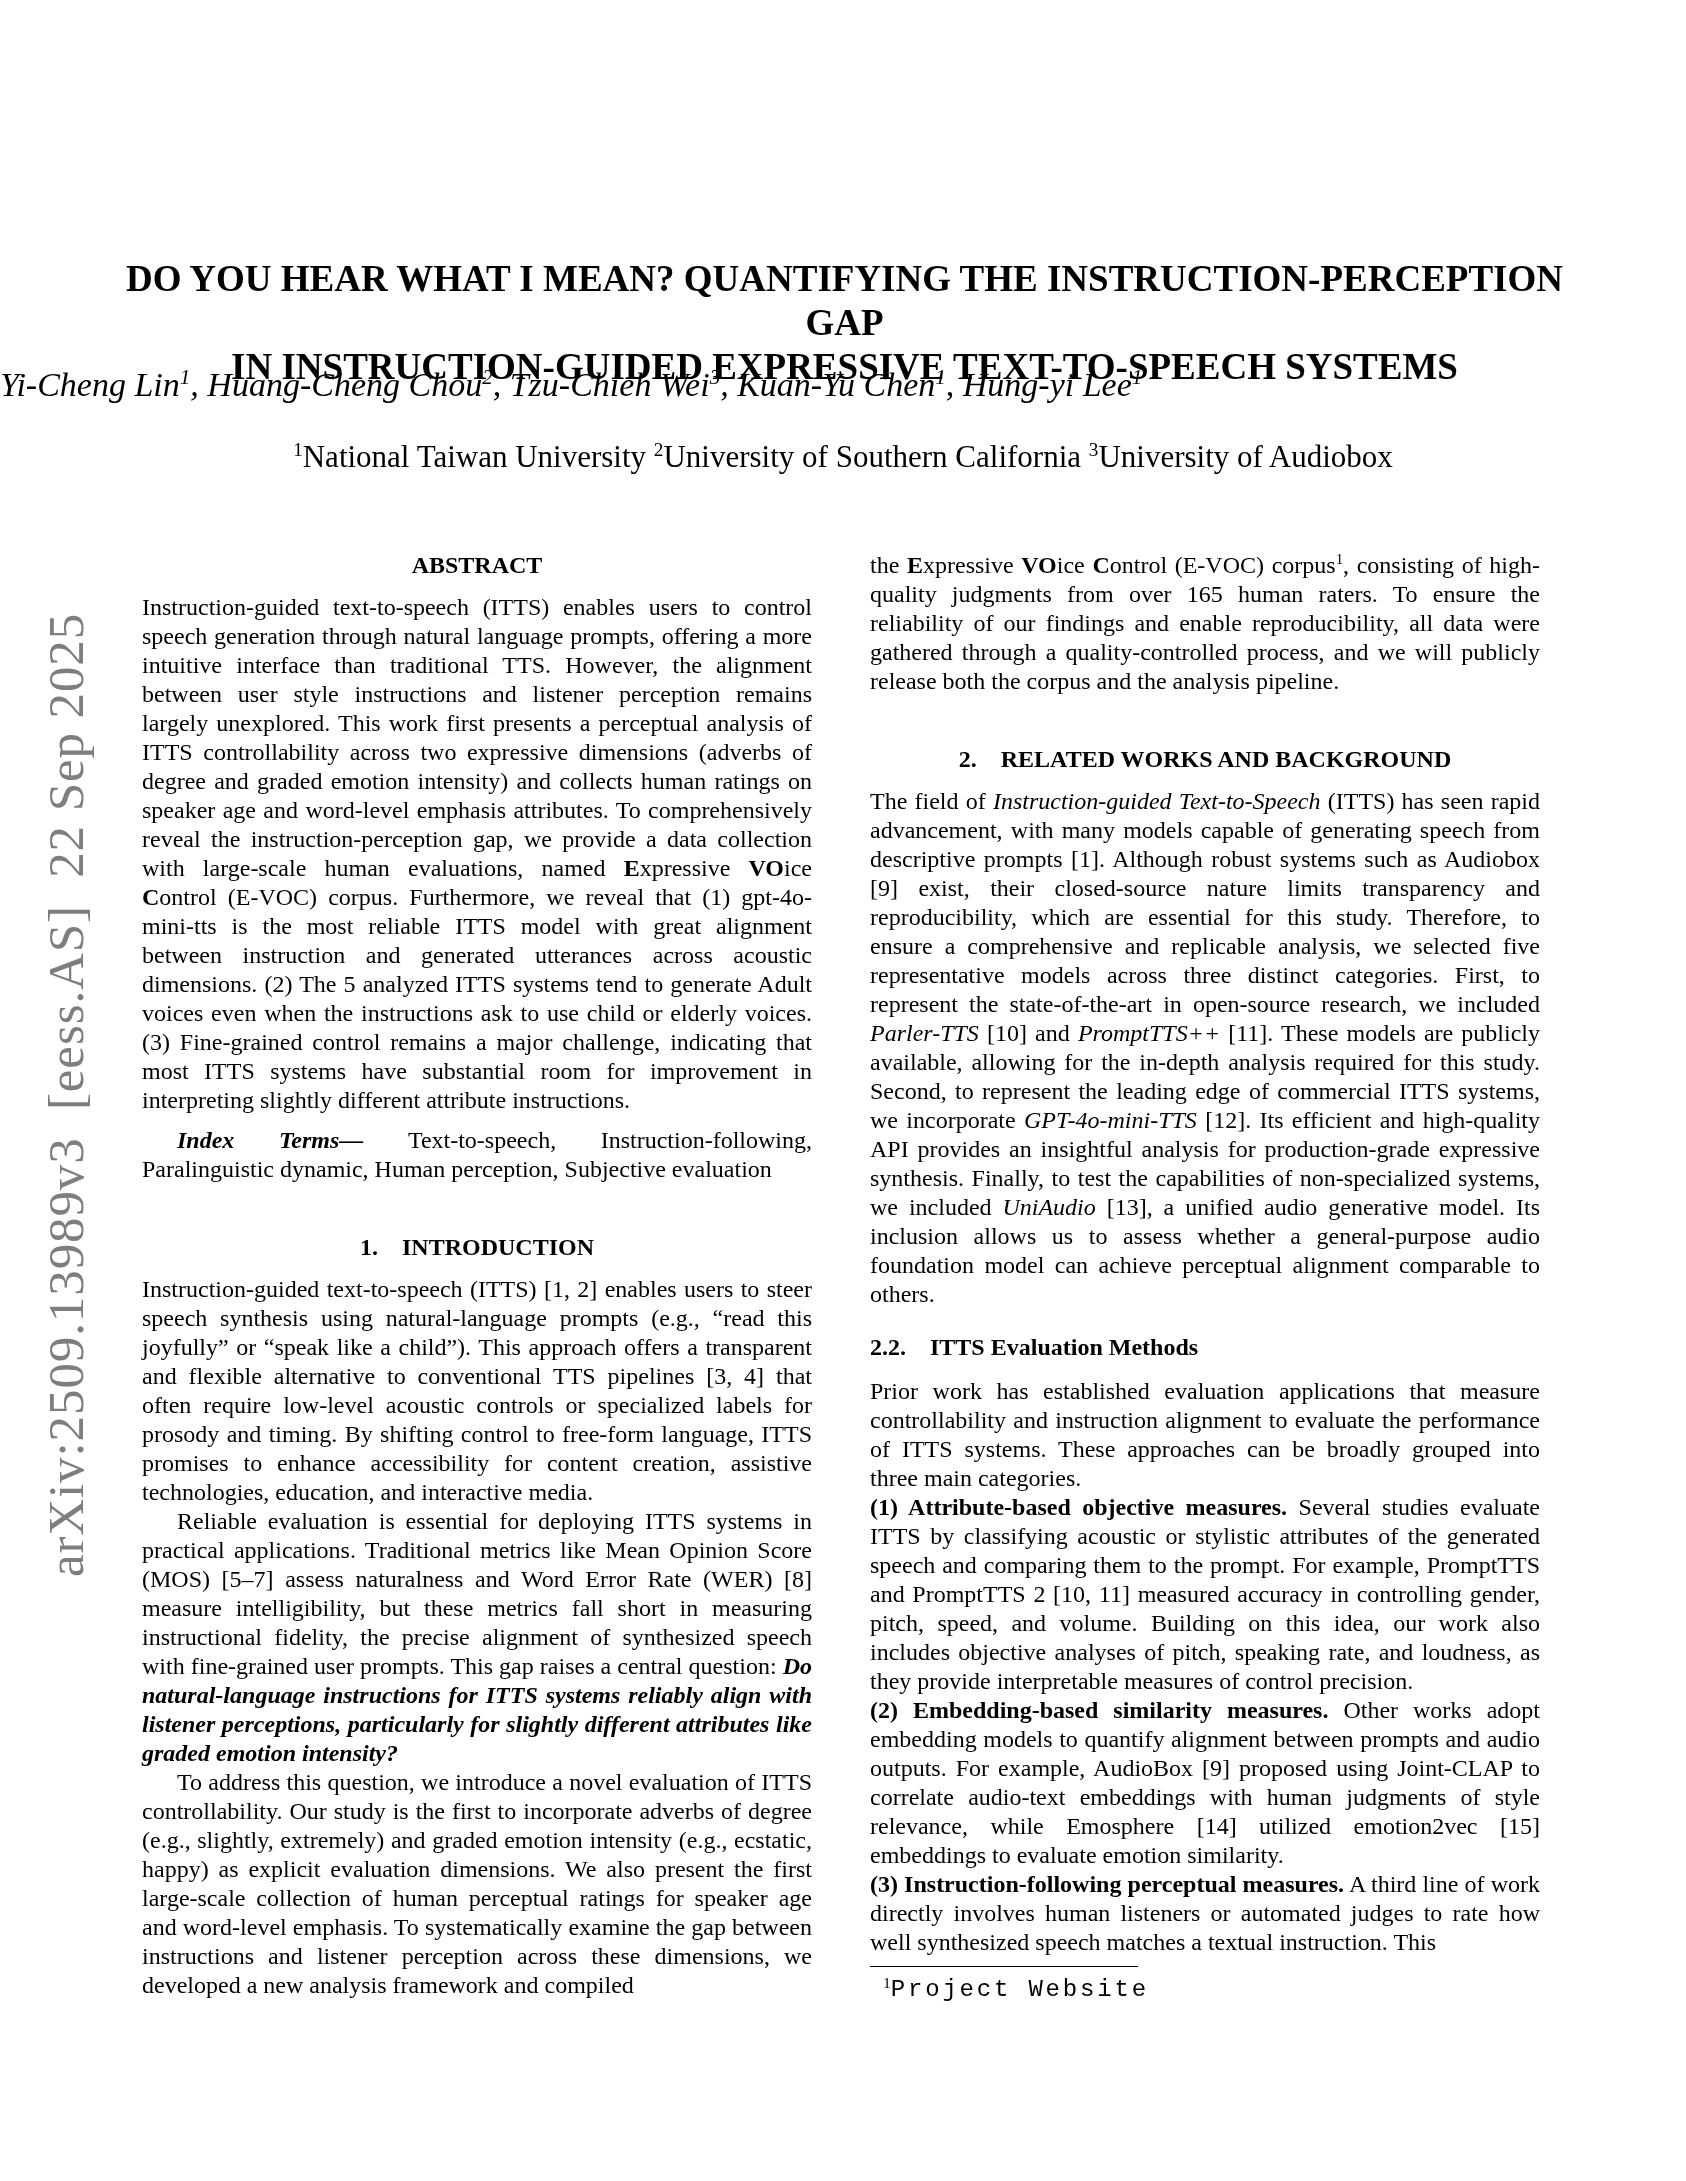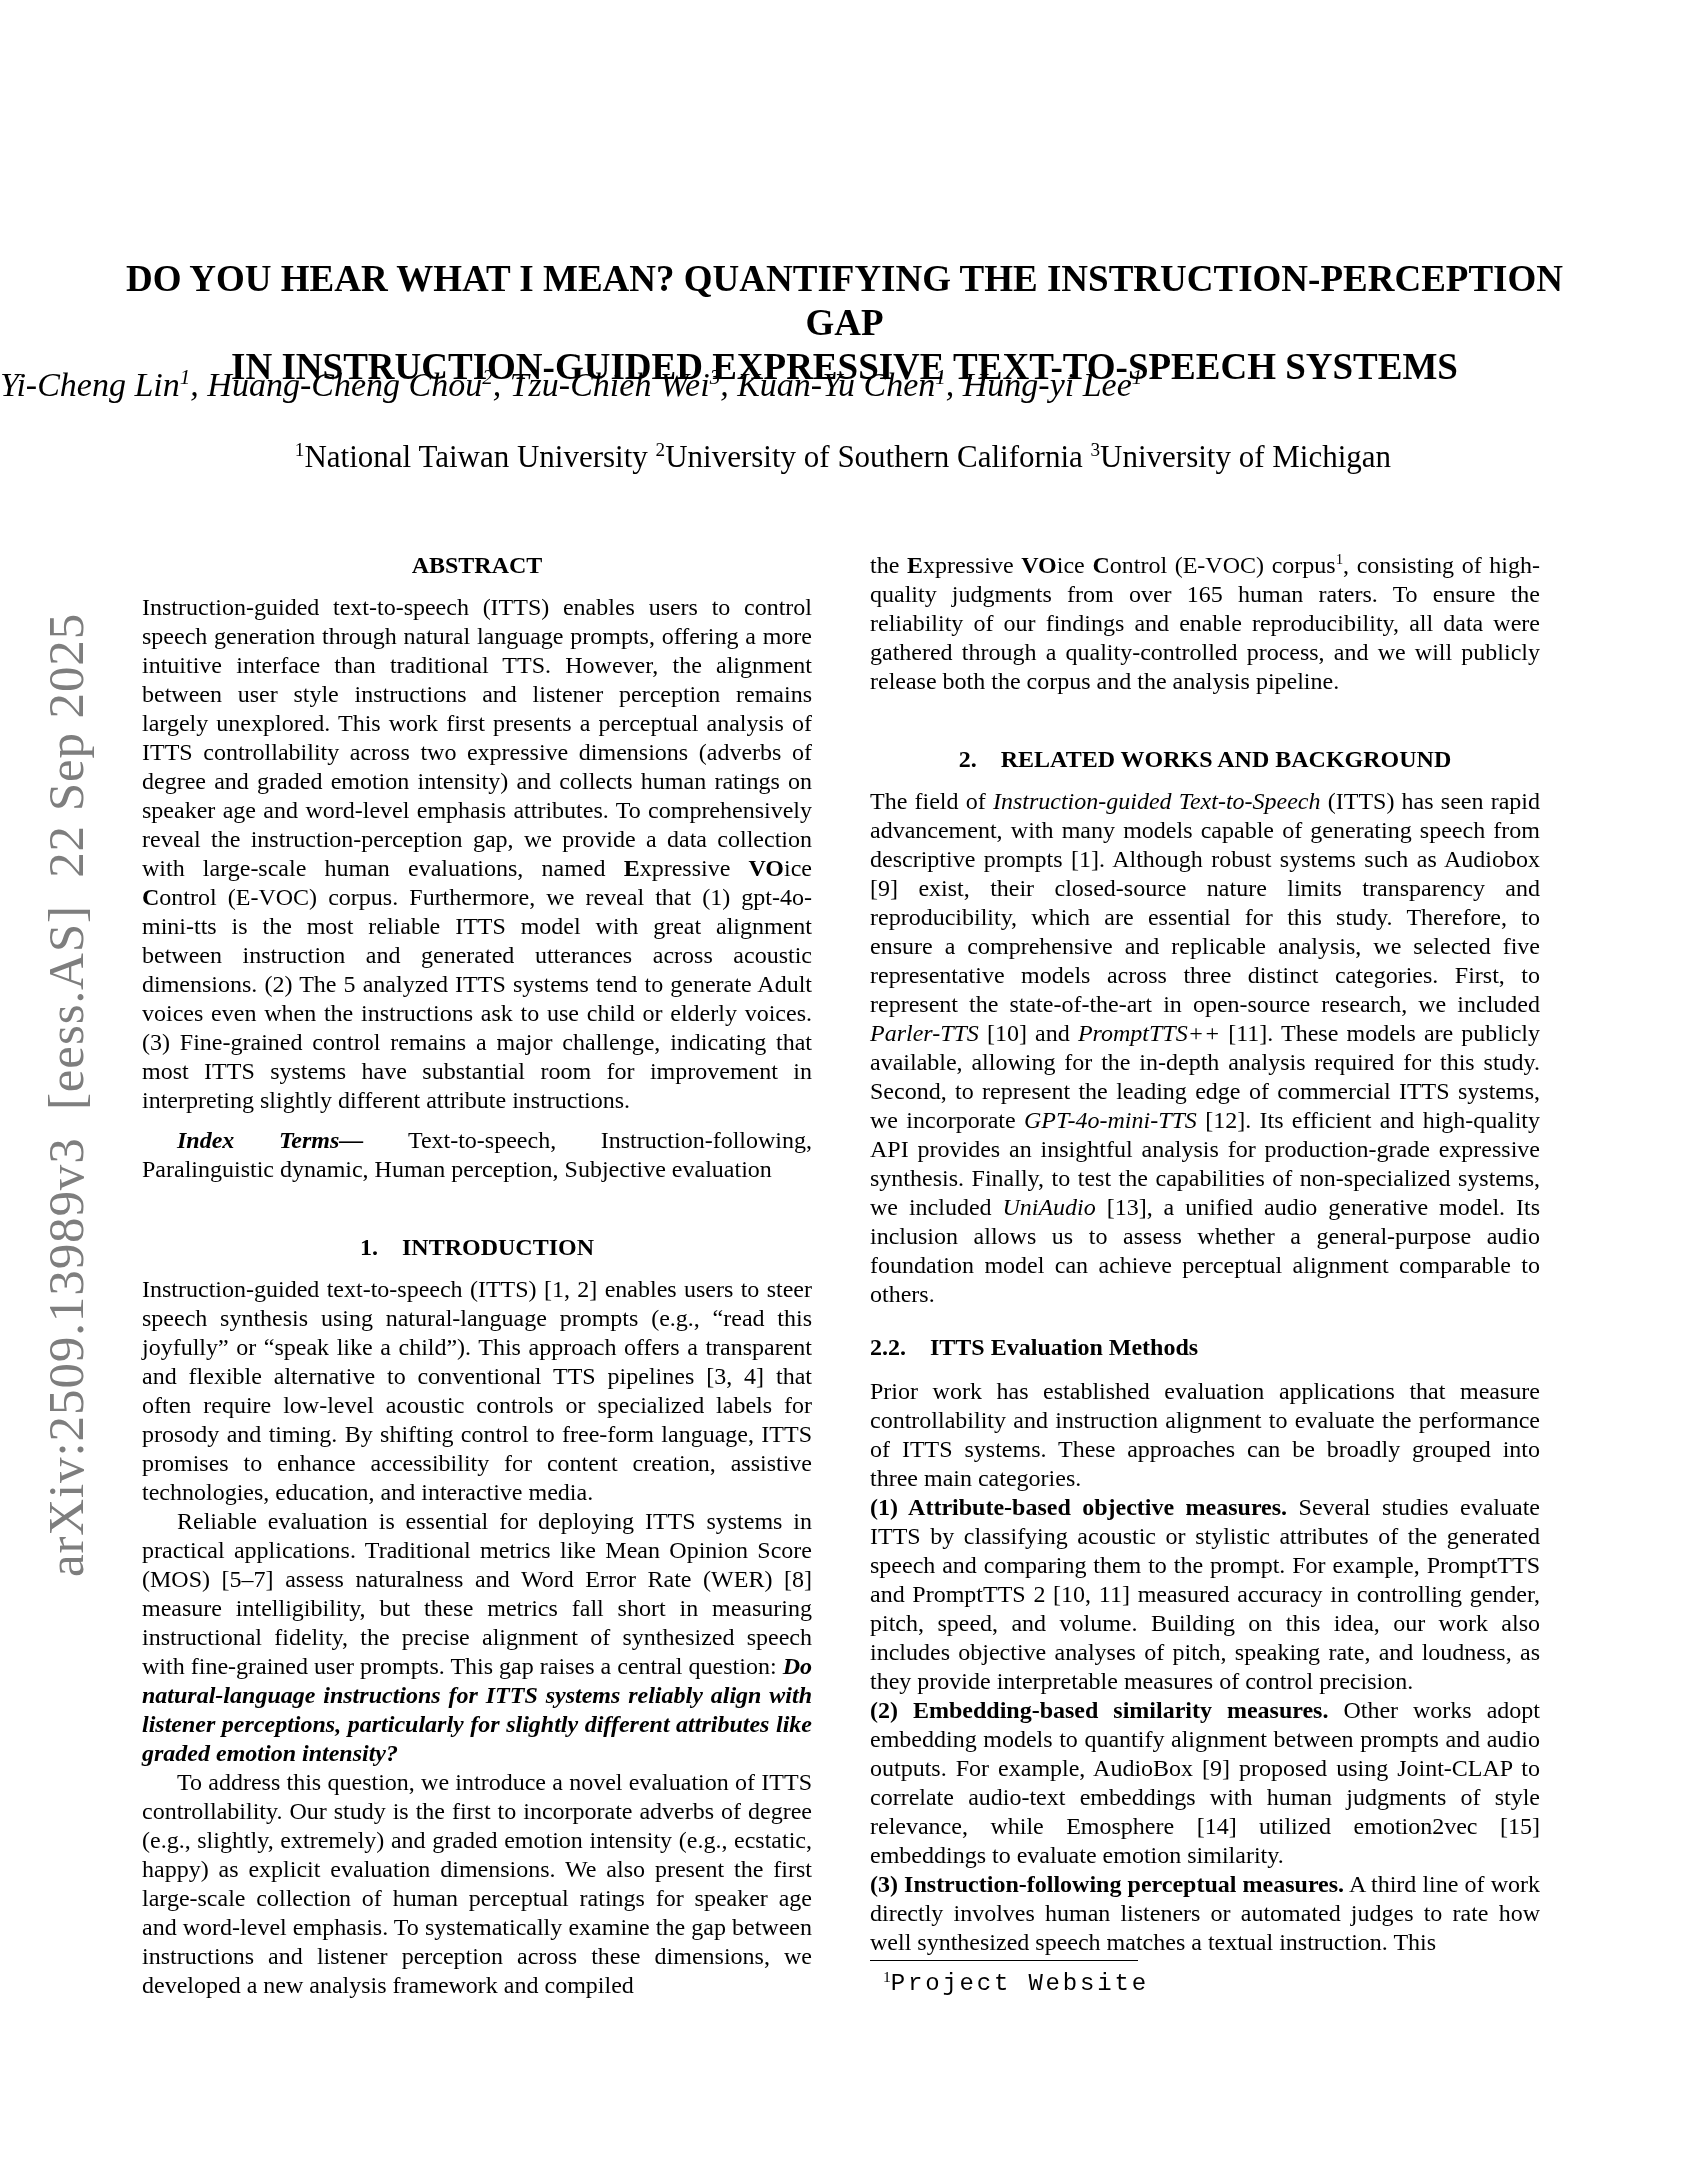--- a/index.html
+++ b/index.html
@@ -87,21 +87,21 @@
     margin: 24px 0 14.7px;
   }
   sup { font-size: 0.62em; line-height: 0; vertical-align: super; }
   .b { font-weight: bold; }
   .i { font-style: italic; }
   .mono {
     font-family: "Liberation Mono", monospace;
     font-size: 24px;
     letter-spacing: 2.8px;
   }
-  .footnote { margin-top: 3px; }
+  .footnote { margin-top: 9px; }
   .fnrule {
     width: 268px;
     border-top: 1.8px solid #000000;
     margin-bottom: 7.3px;
   }
   .fntext { font-size: 22px; text-indent: 13px; text-align: left; }
   .fntext sup { font-size: 15.6px; }
 </style>
 </head>
 <body>
@@ -109,21 +109,21 @@
 <div class="page">
 
   <div class="watermark">arXiv:2509.13989v3  [eess.AS]  22 Sep 2025</div>
 
   <header>
     <h1 class="title">
       <span class="tline">DO YOU HEAR WHAT I MEAN? QUANTIFYING THE INSTRUCTION-PERCEPTION GAP</span>
       <span class="tline">IN INSTRUCTION-GUIDED EXPRESSIVE TEXT-TO-SPEECH SYSTEMS</span>
     </h1>
     <div class="authors"><span>Yi-Cheng Lin</span><sup>1</sup><span>, Huang-Cheng Chou</span><sup>2</sup><span>, Tzu-Chieh Wei</span><sup>3</sup><span>, Kuan-Yu Chen</span><sup>1</sup><span>, Hung-yi Lee</span><sup>1</sup></div>
-    <div class="affils"><sup>1</sup><span>National Taiwan University </span><sup>2</sup><span>University of Southern California </span><sup>3</sup><span>University of Michigan</span></div>
+    <div class="affils"><sup>1</sup><span>National Taiwan University </span><sup>2</sup><span>University of Southern California </span><sup>3</sup><span>University of Audiobox</span></div>
   </header>
 
   <main class="cols">
 
     <section class="col">
       <h2 class="hc first">ABSTRACT</h2>
       <p class="para"><span>Instruction-guided text-to-speech (ITTS) enables users to control speech generation through natural language prompts, offering a more intuitive interface than traditional TTS. However, the alignment between user style instructions and listener perception remains largely unexplored. This work first presents a perceptual analysis of ITTS controllability across two expressive dimensions (adverbs of degree and graded emotion intensity) and collects human ratings on speaker age and word-level emphasis attributes. To comprehensively reveal the instruction-perception gap, we provide a data collection with large-scale human evaluations, named </span><span class="b">E</span><span>xpressive </span><span class="b">VO</span><span>ice </span><span class="b">C</span><span>ontrol (E-VOC) corpus. Furthermore, we reveal that (1) gpt-4o-mini-tts is the most reliable ITTS model with great alignment between instruction and generated utterances across acoustic dimensions. (2) The 5 analyzed ITTS systems tend to generate Adult voices even when the instructions ask to use child or elderly voices. (3) Fine-grained control remains a major challenge, indicating that most ITTS systems have substantial room for improvement in interpreting slightly different attribute instructions.</span></p>
       <p class="para indent mt-index"><span class="b i">Index Terms— </span><span>Text-to-speech, Instruction-following, Paralinguistic dynamic, Human perception, Subjective evaluation</span></p>
       <h2 class="hc">1. INTRODUCTION</h2>
       <p class="para"><span>Instruction-guided text-to-speech (ITTS) [1, 2] enables users to steer speech synthesis using natural-language prompts (e.g., “read this joyfully” or “speak like a child”). This approach offers a transparent and flexible alternative to conventional TTS pipelines [3, 4] that often require low-level acoustic controls or specialized labels for prosody and timing. By shifting control to free-form language, ITTS promises to enhance accessibility for content creation, assistive technologies, education, and interactive media.</span></p>

